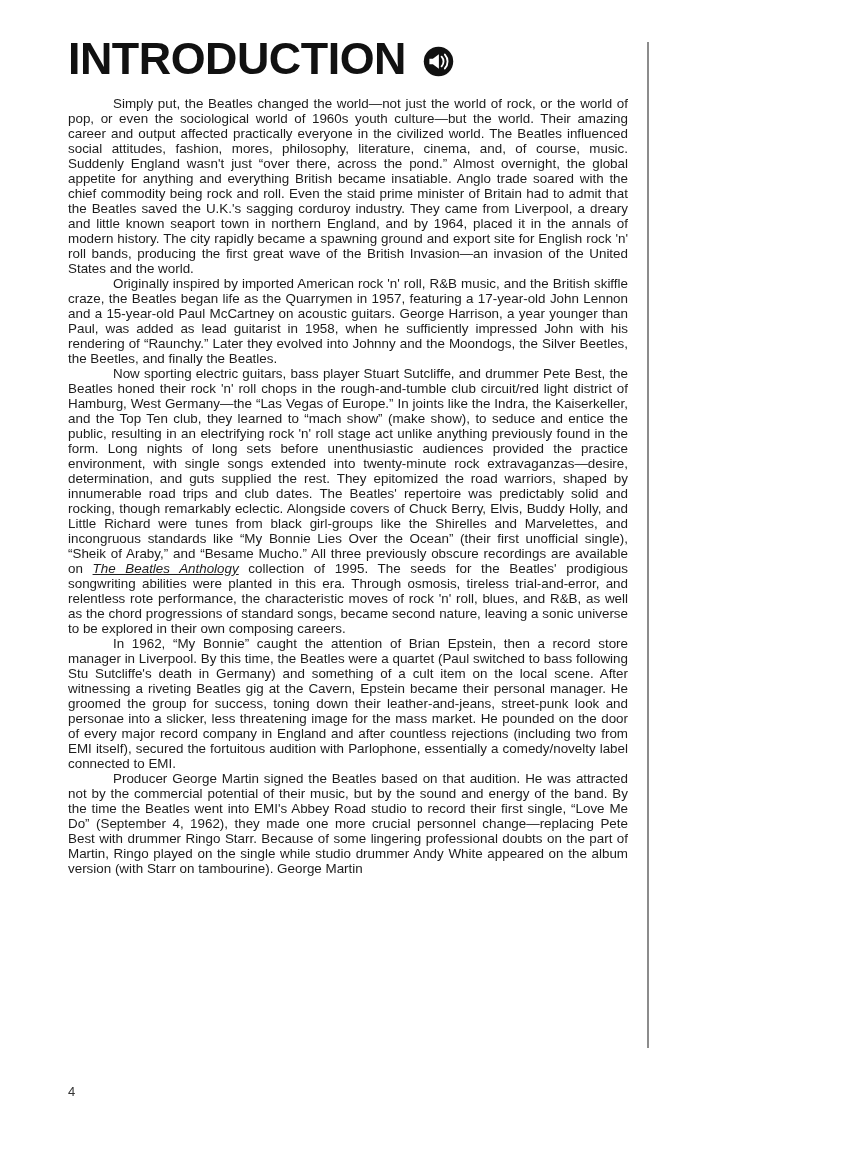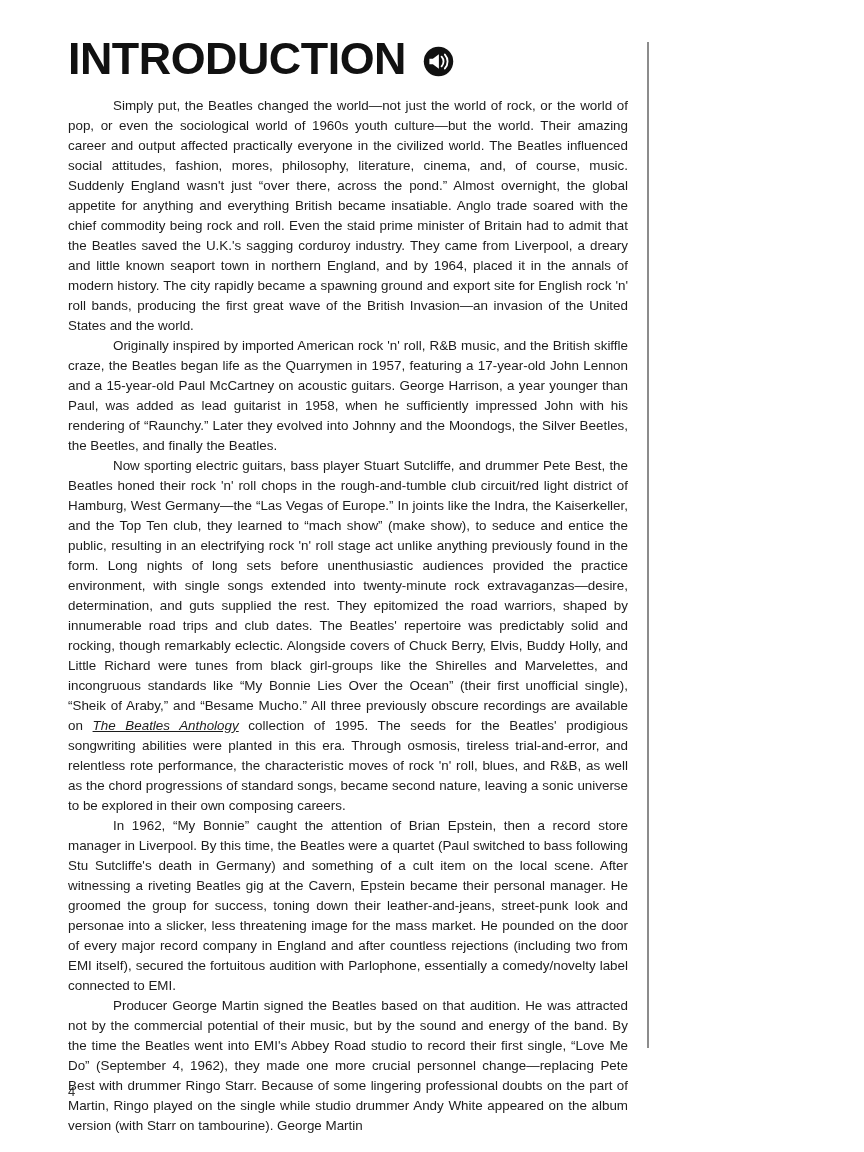--- a/index.html
+++ b/index.html
@@ -68,21 +68,21 @@
     height: 31px;
     flex: 0 0 auto;
     margin-top: 4px;
   }
 
   .body-text p {
     margin: 0;
     text-align: justify;
     text-justify: inter-word;
     font-size: 13.4px;
-    line-height: 20px;
+    line-height: 15px;
     color: #1c1c1c;
     text-indent: 45px;
     hyphens: none;
   }
 
   .body-text i {
     font-style: italic;
     text-decoration: underline;
   }
 

